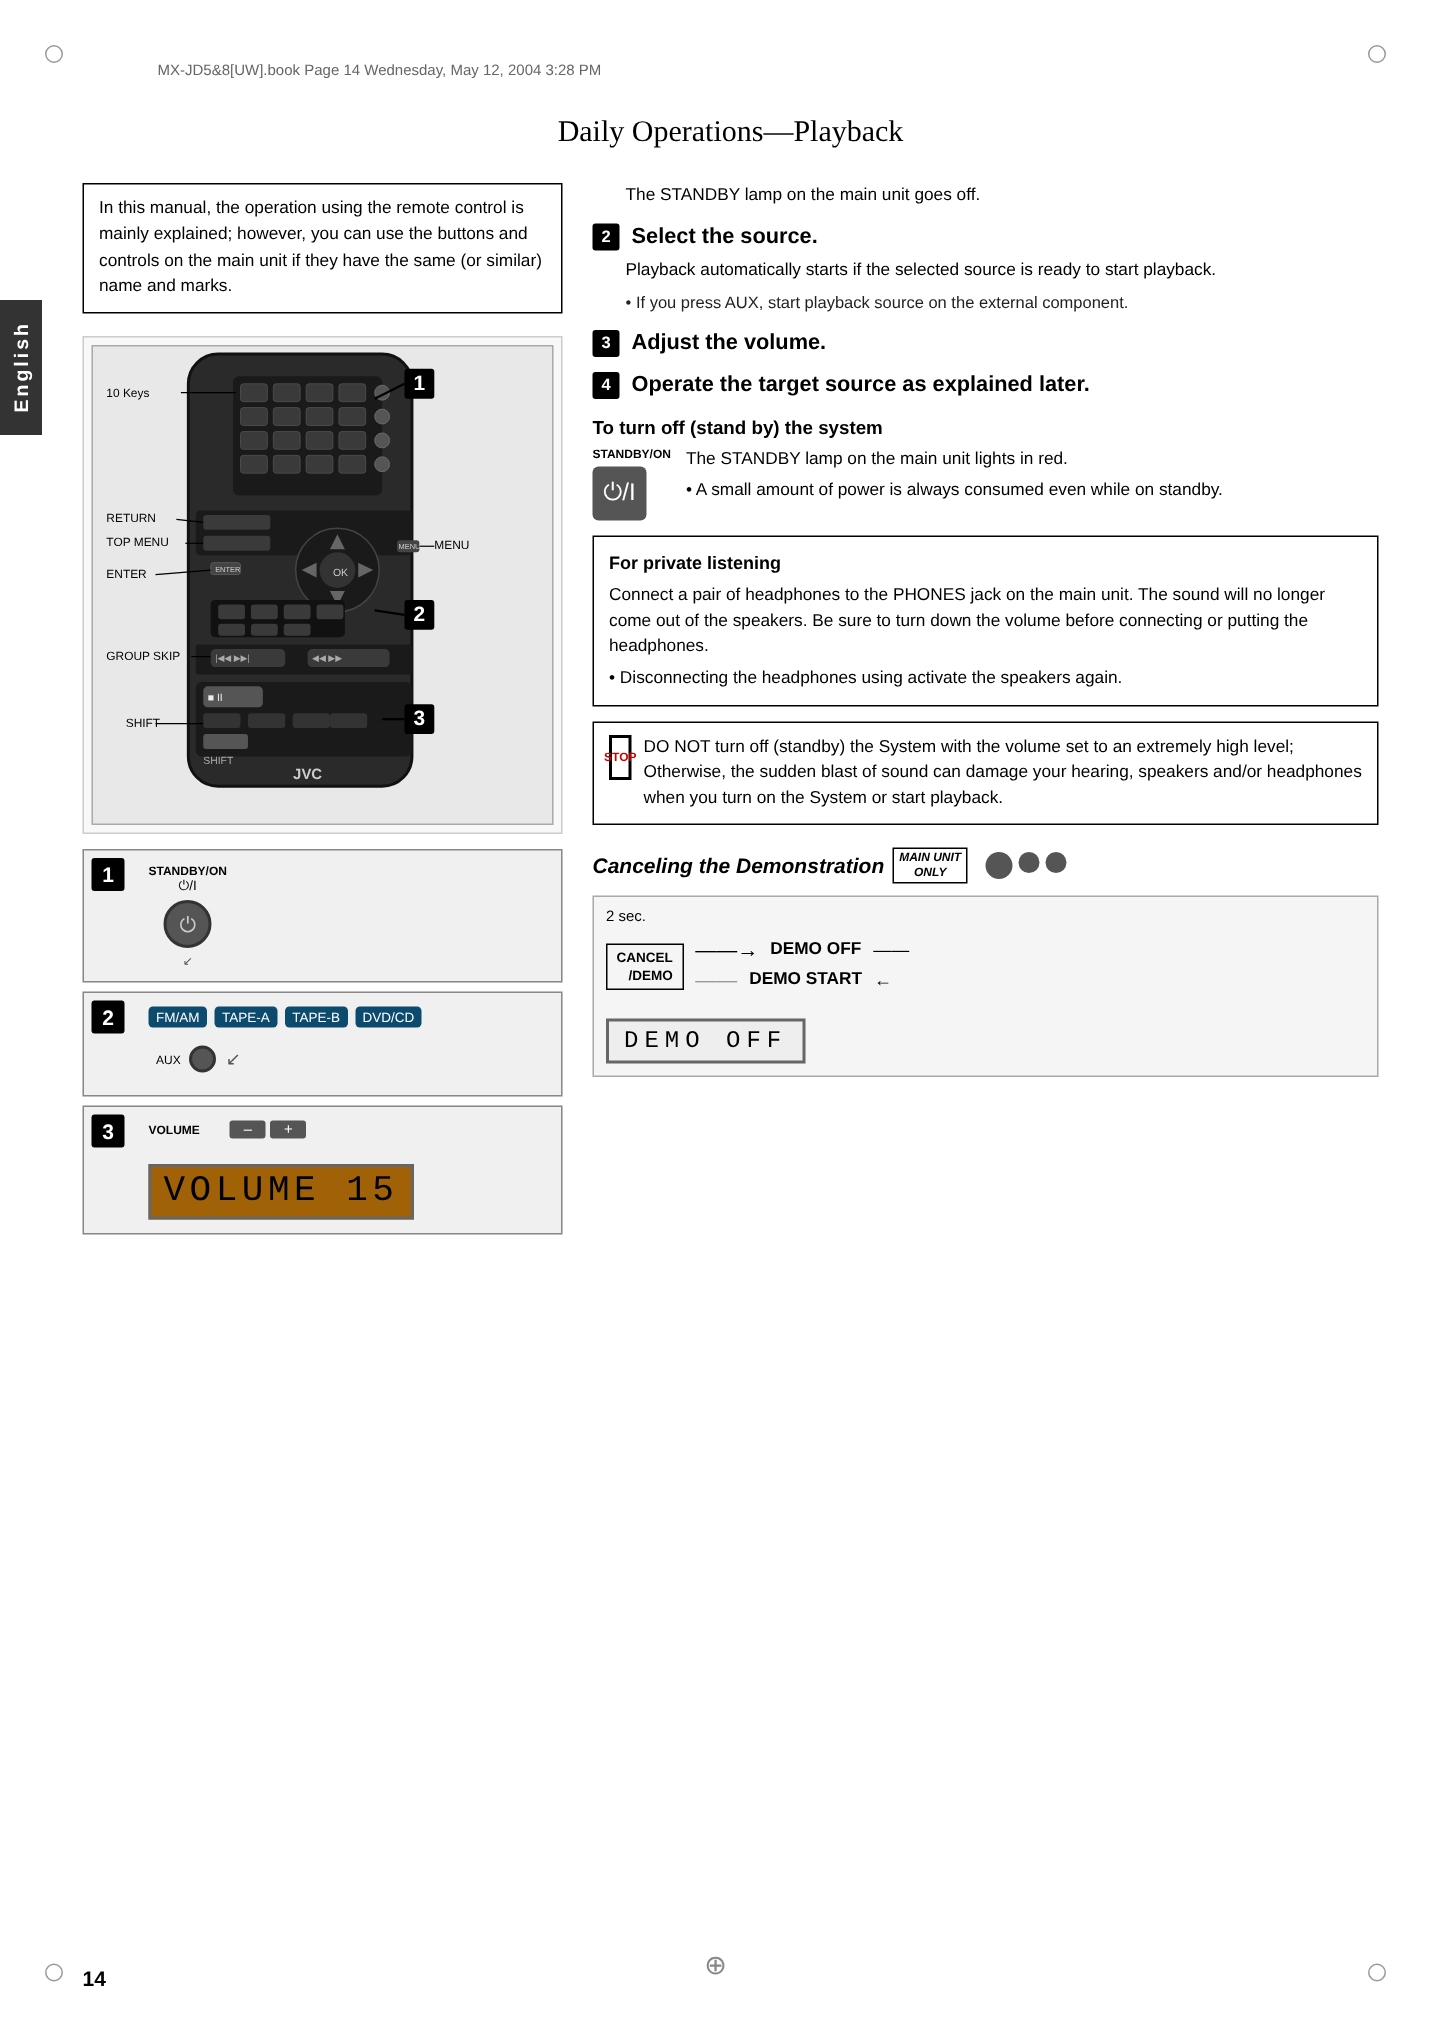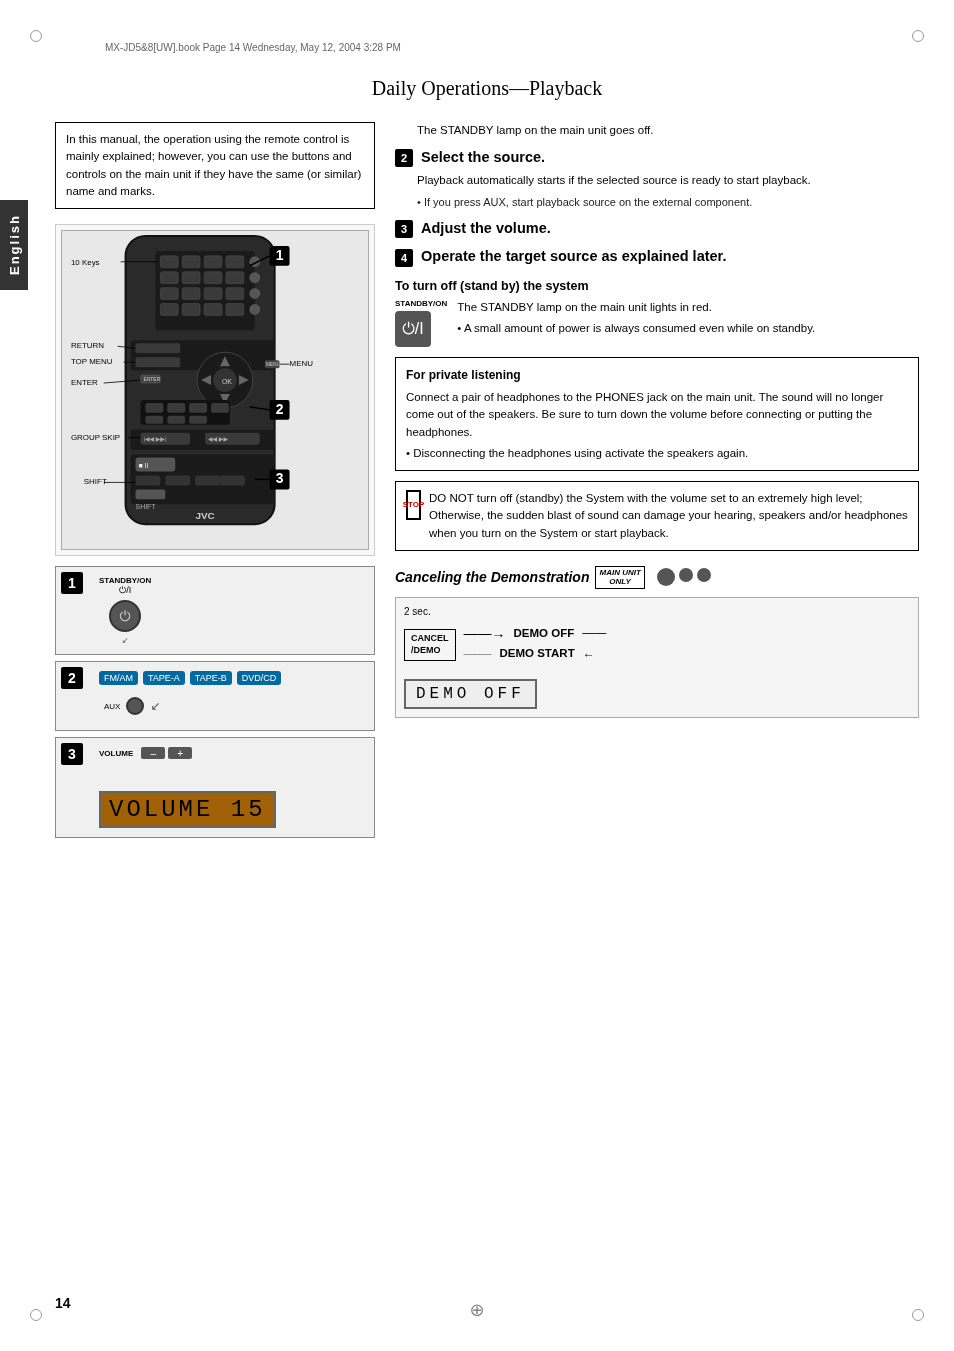--- a/index.html
+++ b/index.html
@@ -315,21 +315,21 @@
       font-family: 'Courier New', monospace;
       font-size: 16px;
       letter-spacing: 4px;
       margin-top: 6px;
       display: inline-block;
     }
 
     
     .page-number {
       position: absolute;
-      bottom: 40px;
+      bottom: 24px;
       left: 55px;
       font-size: 14px;
       font-weight: bold;
     }
 
     
     .bottom-cross {
       position: absolute;
       bottom: 30px;
       left: 50%;
@@ -352,21 +352,21 @@
 
     .unit-content {
       margin-left: 35px;
       padding: 5px 0;
       display: flex;
       align-items: center;
       gap: 8px;
     }
 
     .mini-button {
-      background: #0369a1;
+      background: #0c4a6e;
       color: #fff;
       border-radius: 3px;
       padding: 2px 5px;
       font-size: 9px;
       display: inline-block;
     }
 
     .demo-only-badge {
       border: 1px solid #000;
       padding: 1px 3px;
@@ -564,21 +564,21 @@
             <span style="font-size:8px;margin-left:5px;">AUX</span>
             <div style="width:18px;height:18px;background:#555;border-radius:50%;border:2px solid #333;"></div>
             <span style="font-size:12px;color:#555;">↙</span>
           </div>
         </div>
       </div>
 
       <div class="unit-diagram" style="min-height:80px;">
         <div class="unit-num">3</div>
         <div class="unit-content" style="flex-direction:column;align-items:flex-start;">
-          <div style="display:flex;align-items:center;gap:8px;margin-bottom:19px;">
+          <div style="display:flex;align-items:center;gap:20px;margin-bottom:4px;">
             <span style="font-size:8px;font-weight:bold;">VOLUME</span>
             <div style="display:flex;gap:3px;">
               <div style="width:24px;height:12px;background:#555;border-radius:2px;display:flex;align-items:center;justify-content:center;color:#fff;font-size:10px;">–</div>
               <div style="width:24px;height:12px;background:#555;border-radius:2px;display:flex;align-items:center;justify-content:center;color:#fff;font-size:10px;">+</div>
             </div>
           </div>
           <div class="vol-display">VOLUME 15</div>
         </div>
       </div>
 
@@ -652,21 +652,21 @@
           </div>
         </div>
 
         <div class="demo-diagram">
 
           <div style="font-size:10px;margin-bottom:8px;">2 sec.</div>
 
           <div style="display:flex;flex-direction:column;gap:4px;">
 
             <div style="display:flex;align-items:center;gap:8px;">
-              <div style="border:1px solid #000;padding:3px 6px;font-size:9px;font-weight:bold;line-height:1.3;text-align:left;">
+              <div style="border:1px solid #000;padding:3px 6px;font-size:9px;font-weight:bold;line-height:1.3;text-align:right;">
                 <div>CANCEL</div>
                 <div>/DEMO</div>
               </div>
 
               <div>
                 <div class="demo-row">
                   <span class="arrow-right">——→</span>
                   <strong>DEMO OFF</strong>
                   <span style="font-size:12px;"> ——</span>
                 </div>

